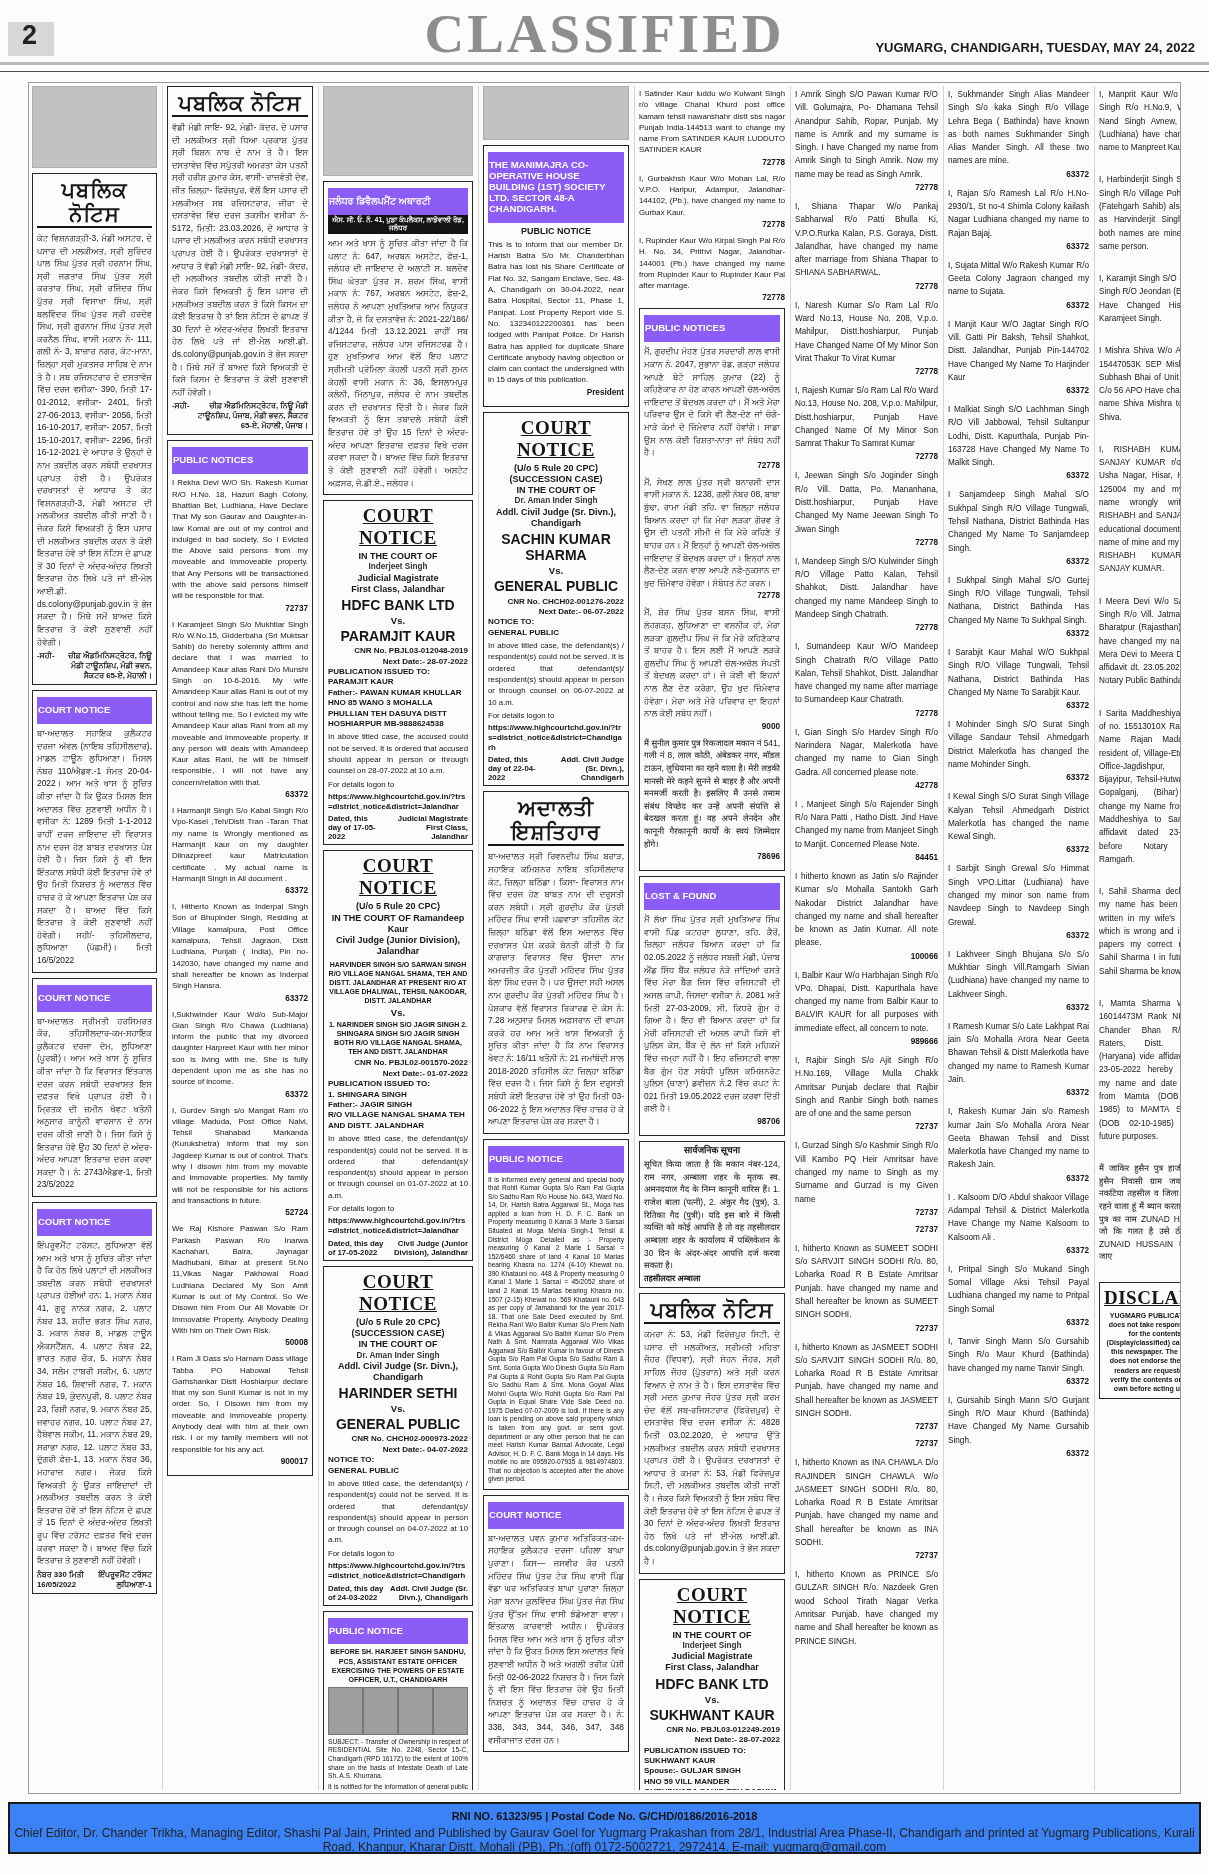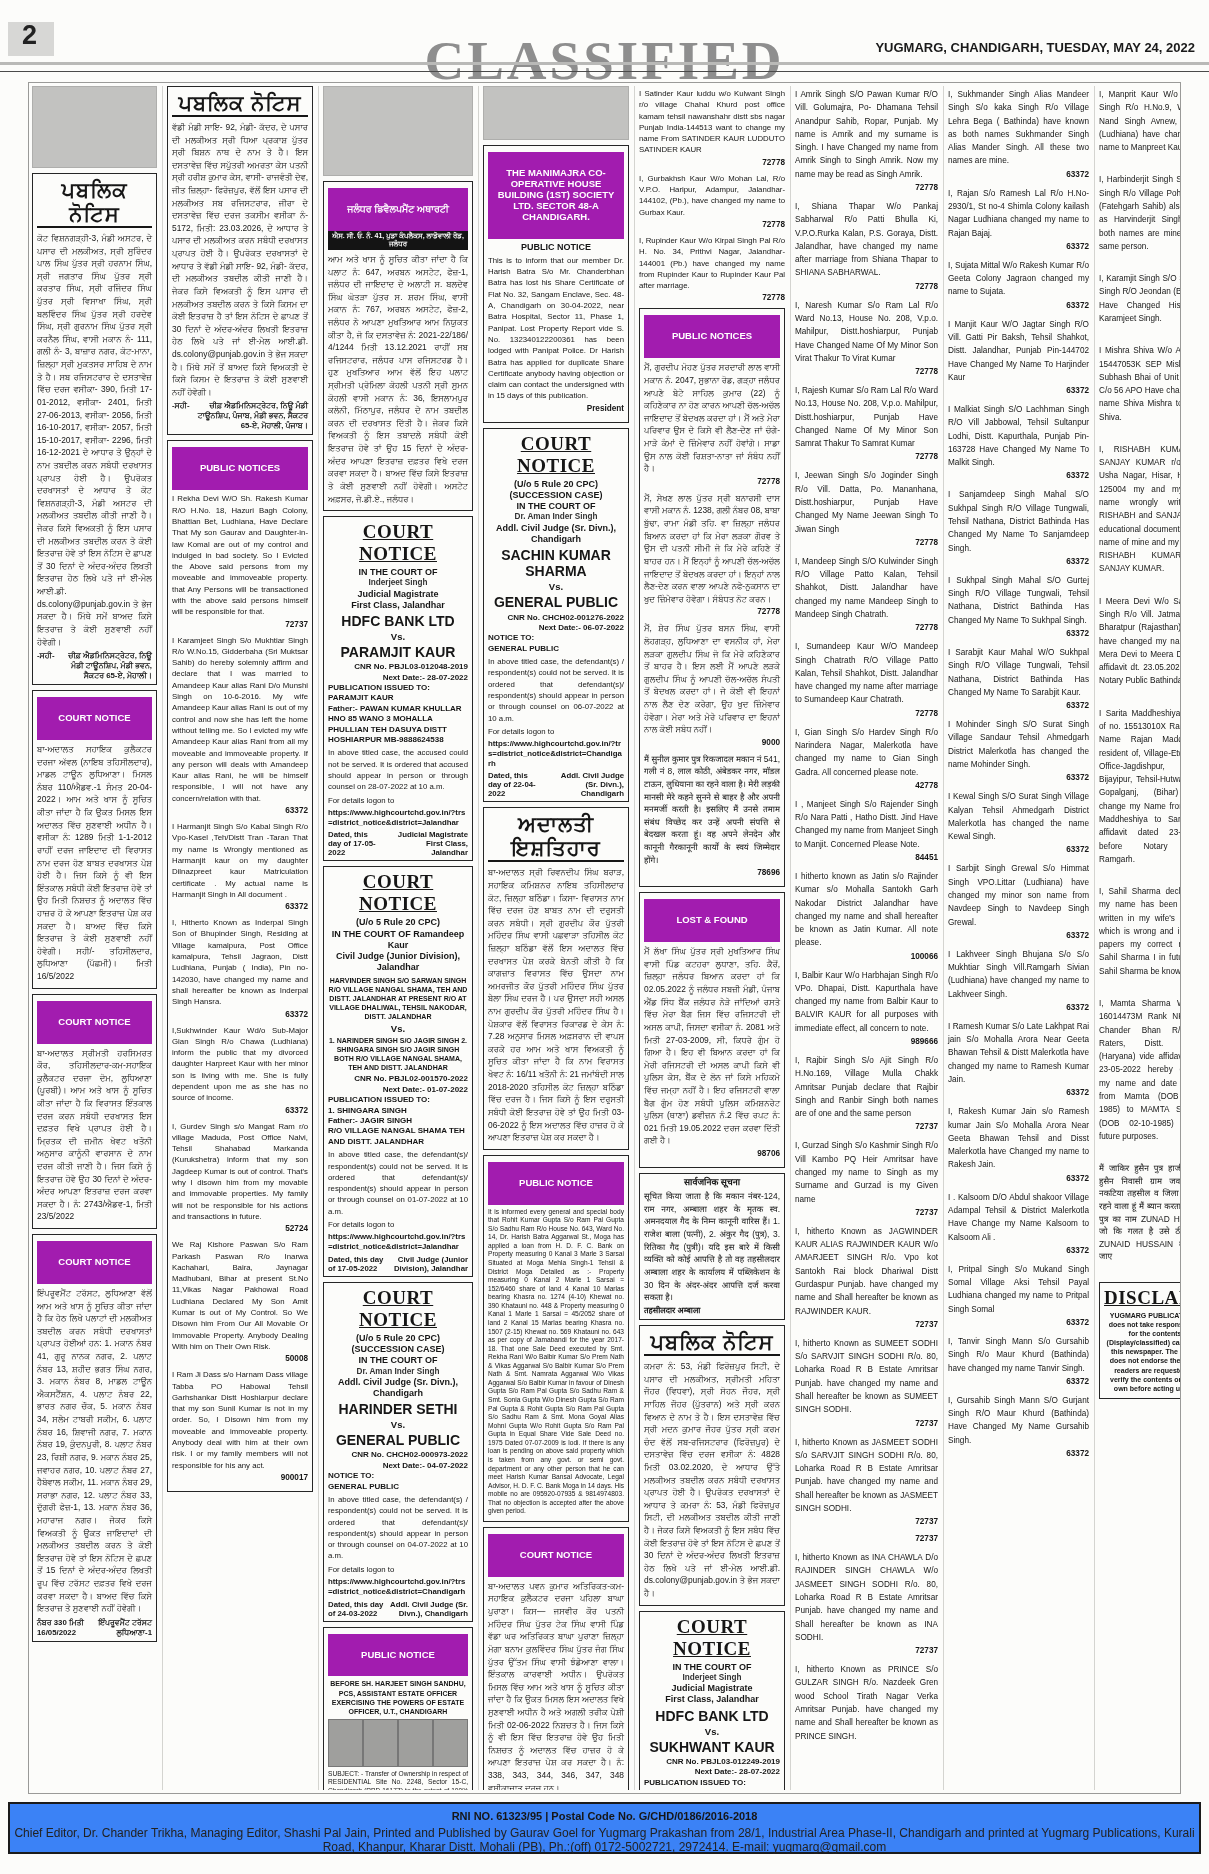--- a/index.html
+++ b/index.html
@@ -4,36 +4,36 @@
 <style>
   html,body{margin:0;padding:0;}
   body{width:1209px;height:1874px;position:relative;background:#fcfcfa;color:#161616;
        font-family:"Liberation Sans",sans-serif;overflow:hidden;}
   
   .masthead{position:absolute;left:0;top:0;width:1209px;height:62px;}
   .pageno-band{position:absolute;left:8px;top:22px;width:46px;height:34px;background:#d7d7d5;}
   .pageno{position:absolute;left:22px;top:20px;font-size:27px;font-weight:bold;color:#222;}
   .mast-title{position:absolute;left:0;right:0;top:2px;text-align:center;
        font-family:"Liberation Serif",serif;font-weight:bold;font-size:55px;letter-spacing:3px;
-       color:#8e8e8e;margin-top:27px;}
+       color:#8e8e8e;}
   .mast-date{position:absolute;right:14px;top:40px;font-size:13px;font-weight:bold;color:#1a1a1a;}
   .mast-rule{position:absolute;left:0;top:62px;width:1209px;height:6px;
        border-top:3px solid #b9b9b7;border-bottom:1.5px solid #4a4a4a;}
   
   .frame{position:absolute;left:28px;top:82px;width:1153px;height:1712px;
        border:1px solid #9a9a98;padding:3px;box-sizing:border-box;overflow:hidden;}
   #cols{display:flex;gap:5px;height:100%;}
   .col{flex:0 0 auto;overflow:hidden;height:100%;}
   .col + .col{border-left:1px solid #d4d4d0;padding-left:4px;}
   .sec{margin-bottom:5px;}
   .boxed{border:1px solid #262626;padding:3px 4px;}
   
   .b-img{background:#c2c2c0;border:1px solid #aeaeac;margin-bottom:3px;}
-  .b-bar{background:#a21caf;color:#fff;text-align:center;font-weight:bold;font-size:9.5px;
-       line-height:1.15;padding:16px 1px;margin:3px 0 3px;}
+  .b-bar{background:#8b5cf6;color:#fff;font-weight:bold;font-size:9.5px;
+       line-height:1.15;padding:8px 1px;margin:3px 0 3px;}
   .b-bar2{background:#141414;color:#fff;text-align:center;font-weight:bold;font-size:7px;
        padding:1px 0 2px;margin:-3px 0 3px;}
   .b-ph{font-size:21px;font-weight:bold;text-align:center;letter-spacing:1px;
        border-bottom:2px solid #161616;margin:1px 0 4px;padding-bottom:0;}
   .b-ch{font-family:"Liberation Serif",serif;font-size:19px;font-weight:bold;text-align:center;
        text-decoration:underline;margin:1px 0 2px;letter-spacing:.5px;}
   .b-sub{text-align:center;font-weight:bold;font-size:9px;line-height:1.25;}
   .b-subsm{text-align:center;font-size:8.2px;line-height:1.25;font-weight:bold;color:#333;}
   .b-party{text-align:center;font-weight:bold;font-size:14px;line-height:1.15;margin:2px 0;}
   .b-vs{text-align:center;font-weight:bold;font-size:9.5px;}
@@ -336,21 +336,20 @@
           <div class="b-body">I , Manjeet Singh S/o Rajender Singh R/o Nara Patti , Hatho Distt. Jind Have Changed my name from Manjeet Singh to Manjit. Concerned Please Note.</div>
           <div class="b-num">84451</div>
           <div class="b-body">I hitherto known as Jatin s/o Rajinder Kumar s/o Mohalla Santokh Garh Nakodar District Jalandhar have changed my name and shall hereafter be known as Jatin Kumar. All note please.</div>
           <div class="b-num">100066</div>
           <div class="b-body">I, Balbir Kaur  W/o Harbhajan Singh R/o VPo. Dhapai, Distt. Kapurthala have changed my name from Balbir Kaur to BALVIR KAUR for all purposes with immediate effect, all concern to note.</div>
           <div class="b-num">989666</div>
           <div class="b-body">I, Rajbir Singh  S/o Ajit Singh  R/o H.No.169, Village Mulla Chakk Amritsar Punjab  declare that Rajbir Singh and Ranbir Singh both names are of one and the same person</div>
           <div class="b-num">72737</div>
           <div class="b-body">I, Gurzad Singh S/o Kashmir Singh R/o Vill Kambo PQ Heir Amritsar have changed my name to  Singh as my Surname and Gurzad is my Given name</div>
           <div class="b-num">72737</div>
-          <div class="b-body">I, hitherto Known as JAGWINDER KAUR ALIAS RAJWINDER KAUR W/o AMARJEET SINGH  R/o. Vpo kot Santokh Rai block Dhariwal Distt Gurdaspur Punjab. have changed my name and Shall hereafter be known as RAJWINDER KAUR.</div>
           <div class="b-num">72737</div>
           <div class="b-body">I, hitherto Known as SUMEET SODHI  S/o SARVJIT SINGH SODHI R/o. 80, Loharka Road R B Estate Amritsar Punjab. have changed my name and Shall hereafter be known as SUMEET SINGH SODHI.</div>
           <div class="b-num">72737</div>
           <div class="b-body">I, hitherto Known as JASMEET SODHI  S/o SARVJIT SINGH SODHI R/o. 80, Loharka Road R B Estate Amritsar Punjab. have changed my name and Shall hereafter be known as JASMEET SINGH SODHI.</div>
           <div class="b-num">72737</div>
           <div class="b-num">72737</div>
           <div class="b-body">I, hitherto Known as INA CHAWLA  D/o RAJINDER SINGH CHAWLA W/o JASMEET SINGH SODHI  R/o. 80, Loharka Road R B Estate Amritsar Punjab. have changed my name and Shall hereafter be known as INA SODHI.</div>
           <div class="b-num">72737</div>
           <div class="b-body">I, hitherto Known as PRINCE  S/o GULZAR SINGH  R/o. Nazdeek Gren wood School Tirath Nagar Verka Amritsar Punjab. have changed my name and Shall hereafter be known as PRINCE SINGH.</div>
         </div>

